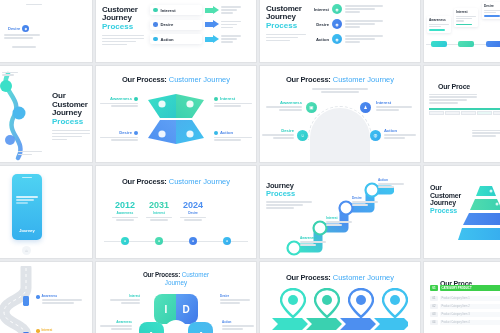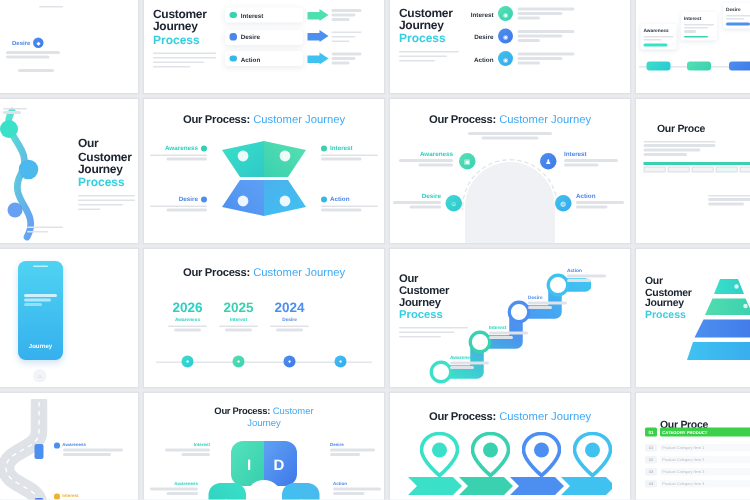--- a/index.html
+++ b/index.html
@@ -446,31 +446,31 @@
 
   <div class="slide">
     <div class="hdr" style="position:absolute; left:0; right:0; top:11px;">
       <span class="ttl-dark">Our Process:</span>
       <span class="ttl-blue">Customer Journey</span>
     </div>
 
     <div style="position:absolute; left:8px; right:8px; top:75px; height:1px; background:#e2e6ea;"></div>
 
     <div style="position:absolute; left:16px; top:34px; width:26px; text-align:center;">
-      <div style="font-size:9px; font-weight:bold; color:#2ecfc0;">2026</div>
+      <div style="font-size:9px; font-weight:bold; color:#2ecfc0;">2012</div>
       <div class="lbl teal" style="font-size:3.2px; margin-top:1px;">Awareness</div>
       <div class="stack" style="margin-top:1.5px; align-items:center;">
         <div class="bar" style="width:100%;"></div>
           <div class="bar" style="width:70%;"></div>
       </div>
     </div>
     <div class="dotc cen g-teal" style="position:absolute; left:25px; top:71px; width:8px; height:8px; color:#fff; font-size:3.5px;">●</div>
 
     <div style="position:absolute; left:50px; top:34px; width:26px; text-align:center;">
-      <div style="font-size:9px; font-weight:bold; color:#3ad1b0;">2025</div>
+      <div style="font-size:9px; font-weight:bold; color:#3ad1b0;">2031</div>
       <div class="lbl teal" style="font-size:3.2px; margin-top:1px;">Interest</div>
       <div class="stack" style="margin-top:1.5px; align-items:center;">
         <div class="bar" style="width:100%;"></div>
           <div class="bar" style="width:70%;"></div>
       </div>
     </div>
     <div class="dotc cen g-green" style="position:absolute; left:59px; top:71px; width:8px; height:8px; color:#fff; font-size:3.5px;">●</div>
 
     <div style="position:absolute; left:84px; top:34px; width:26px; text-align:center;">
       <div style="font-size:9px; font-weight:bold; color:#4d8ff0;">2024</div>
@@ -480,21 +480,20 @@
           <div class="bar" style="width:70%;"></div>
       </div>
     </div>
     <div class="dotc cen g-blue" style="position:absolute; left:93px; top:71px; width:8px; height:8px; color:#fff; font-size:3.5px;">●</div>
 
     <div class="dotc cen g-cyan" style="position:absolute; left:127px; top:71px; width:8px; height:8px; color:#fff; font-size:3.5px;">●</div>
   </div>
 
   <div class="slide">
     <div style="position:absolute; left:6px; top:16px; width:46px;">
-      <div class="ttl-dark" style="font-size:7.5px; line-height:1.08;">Our Customer</div>
       <div class="ttl-dark" style="font-size:7.5px; line-height:1.08;">Journey</div>
       <div class="ttl-teal" style="font-size:7.5px; line-height:1.12;">Process</div>
       <div class="stack" style="margin-top:3px;">
         <div class="bar w100"></div>
           <div class="bar w80"></div>
           <div class="bar w60"></div>
       </div>
     </div>
 
     <svg width="110" height="78" viewBox="0 0 110 78" style="position:absolute; left:24px; top:14px;">

